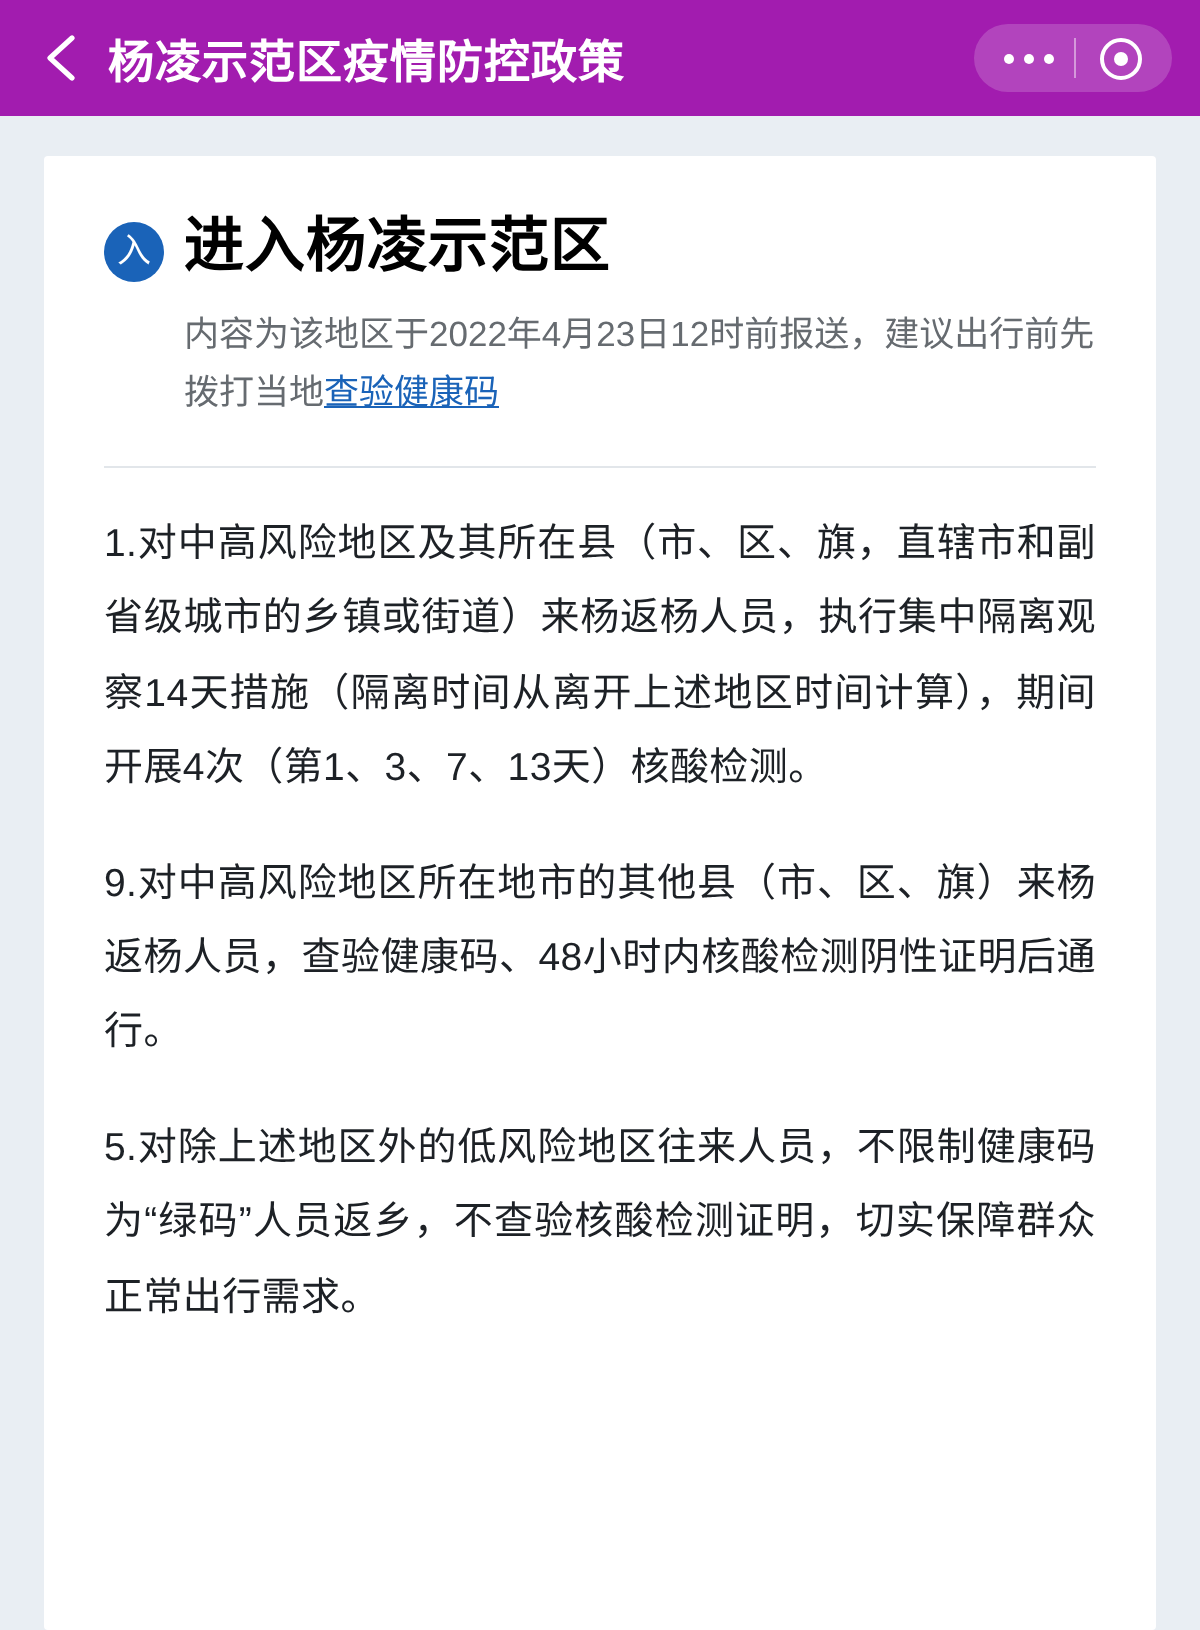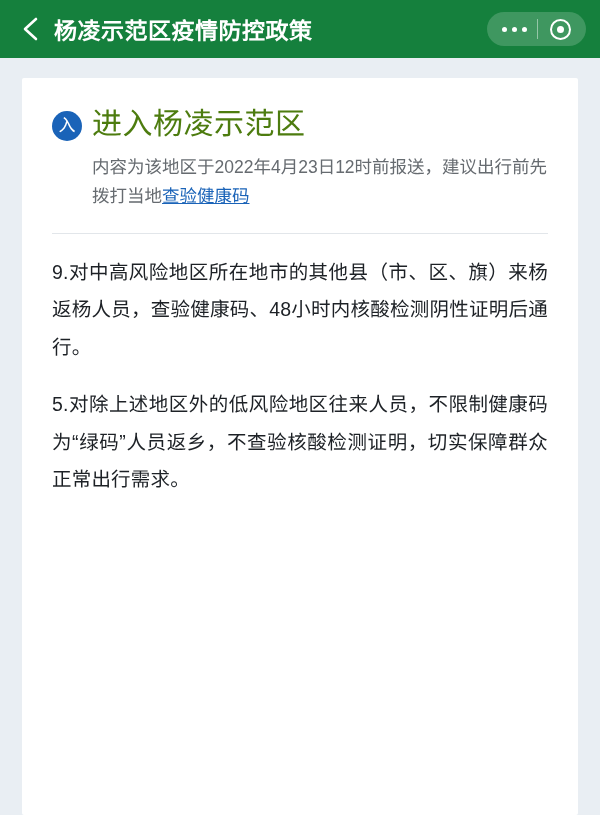--- a/index.html
+++ b/index.html
@@ -18,21 +18,21 @@
     width: 600px;
     height: 815px;
     position: relative;
     background: #e9eef3;
     display: flex;
     flex-direction: column;
   }
 
   
   .navbar {
-    background: #15803d;
+    background: #a21caf;
     height: 58px;
     flex: 0 0 58px;
     display: flex;
     align-items: center;
     padding: 0 14px;
     box-sizing: border-box;
     position: relative;
   }
   .nav-back {
     width: 34px;
@@ -141,22 +141,22 @@
     line-height: 30px;
     text-align: center;
     flex: 0 0 30px;
     margin-top: 7px;
     margin-right: 10px;
     font-weight: normal;
   }
   .head-text { flex: 1 1 auto; }
   .card-title {
     font-size: 30px;
-    font-weight: normal;
-    color: #4d7c0f;
+    font-weight: bold;
+    color: #000000;
     line-height: 1.3;
     margin: 0;
     letter-spacing: 0.5px;
   }
   .card-sub {
     margin: 10px 0 0 0;
     font-size: 17.5px;
     line-height: 1.65;
     color: #666b70;
   }
@@ -222,20 +222,21 @@
         <div class="badge-enter">入</div>
         <div class="head-text">
           <h1 class="card-title">进入杨凌示范区</h1>
           <p class="card-sub"><span>内容为该地区于2022年4月23日12时前报送，建议出行前先拨打当地</span><span class="link">查验健康码</span></p>
         </div>
       </div>
 
       <div class="divider"></div>
 
       <ul class="policy-list">
+        <li class="policy-item">1.对中高风险地区及其所在县（市、区、旗，直辖市和副省级城市的乡镇或街道）来杨返杨人员，执行集中隔离观察14天措施（隔离时间从离开上述地区时间计算），期间开展4次（第1、3、7、13天）核酸检测。</li>
         <li class="policy-item">9.对中高风险地区所在地市的其他县（市、区、旗）来杨返杨人员，查验健康码、48小时内核酸检测阴性证明后通行。</li>
         <li class="policy-item">5.对除上述地区外的低风险地区往来人员，不限制健康码为“绿码”人员返乡，不查验核酸检测证明，切实保障群众正常出行需求。</li>
       </ul>
 
     </div>
   </div>
 
 </div>
 
 </body></html>

